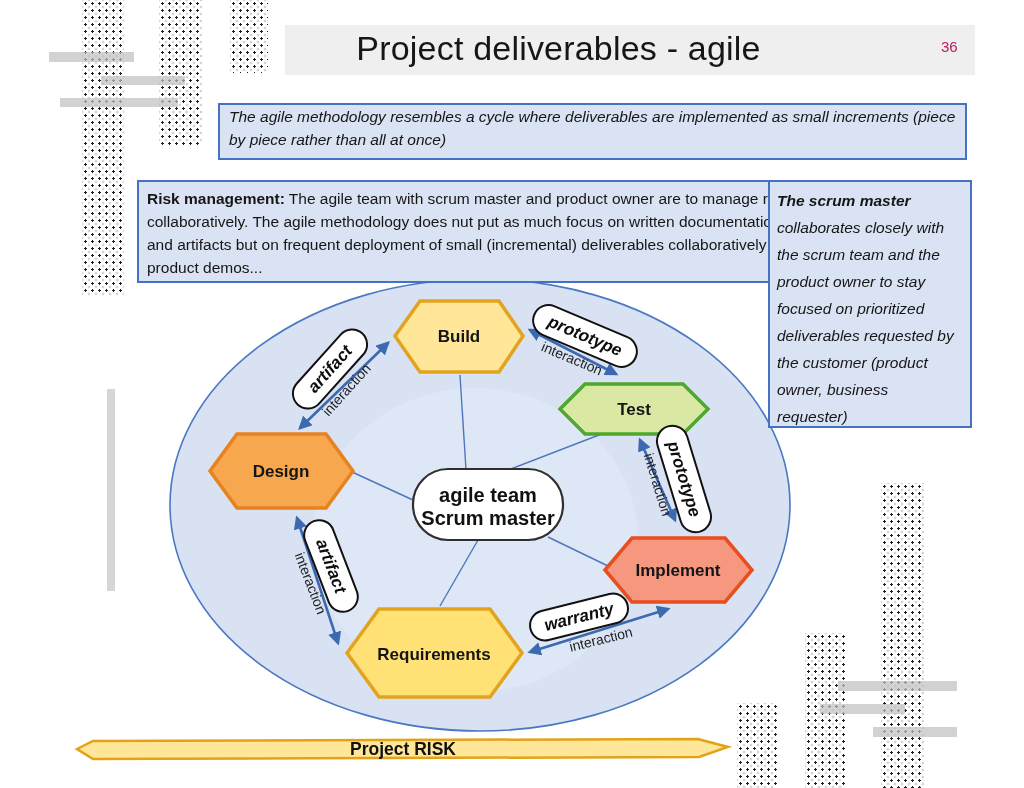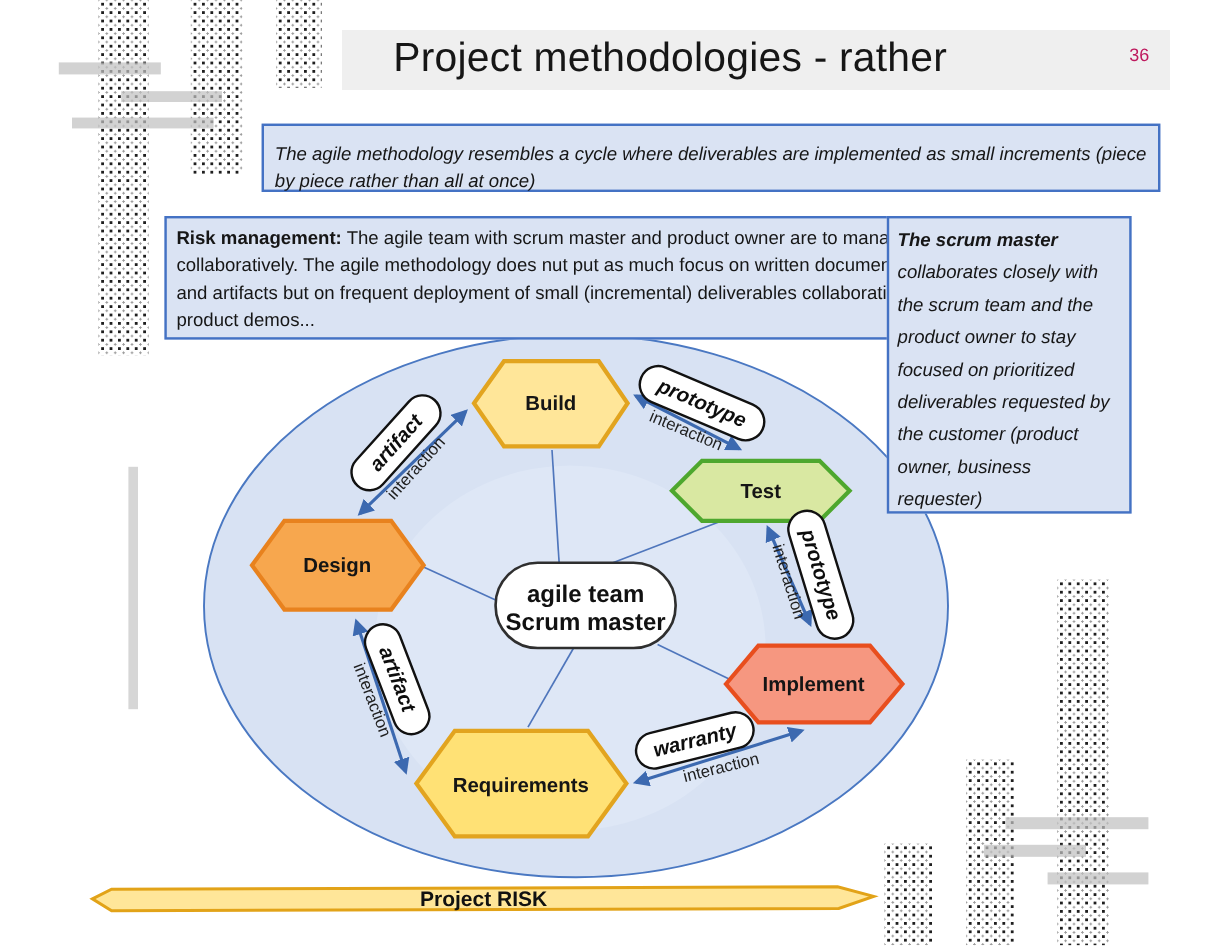--- a/index.html
+++ b/index.html
@@ -16,23 +16,23 @@
   .vbar{position:absolute;z-index:2;background:#d6d6d6;}
   
   .title-band{position:absolute;left:285px;top:25px;width:690px;height:50px;background:#efefef;z-index:3;}
   .title-text{position:absolute;left:286px;top:29px;width:545px;text-align:center;
               font-size:34px;font-weight:500;color:#161616;z-index:4;letter-spacing:0.2px;}
   .page-num{position:absolute;left:941px;top:38px;font-size:15px;color:#be185d;z-index:4;}
   
   .note{position:absolute;background:#dae3f3;border:2px solid #4472c4;box-sizing:border-box;
         z-index:5;color:#161616;}
   .note-intro{left:218px;top:103px;width:749px;height:57px;font-style:italic;
-              font-size:15.5px;line-height:23px;padding:12px 9px;}
+              font-size:15.5px;line-height:23px;padding:0 9px;}
   .note-risk{left:137px;top:180px;width:680px;height:103px;font-size:15.5px;line-height:23px;padding:5px 8px;}
-  .note-scrum{left:739px;top:180px;width:204px;height:248px;border-width:2.5px;font-style:italic;
+  .note-scrum{left:768px;top:180px;width:204px;height:248px;border-width:2.5px;font-style:italic;
               font-size:15.5px;line-height:27px;padding:5px 7px;}
   .b{font-weight:bold;}
   
   svg.diagram{position:absolute;left:0;top:0;z-index:3;}
   .hexlabel{font-family:"Liberation Sans",sans-serif;font-size:17px;font-weight:bold;fill:#151515;}
   .centerlabel{font-family:"Liberation Sans",sans-serif;font-size:20px;font-weight:bold;fill:#111;}
   .pilltext{font-family:"Liberation Sans",sans-serif;font-size:17px;font-weight:bold;font-style:italic;fill:#0d0d0d;}
   .inter{font-family:"Liberation Sans",sans-serif;font-size:14px;fill:#1f1f1f;}
   .riskbartext{font-family:"Liberation Sans",sans-serif;font-size:17.5px;font-weight:bold;fill:#111;}
   .thin{stroke:#4f76bc;stroke-width:1.4;fill:none;}
@@ -52,21 +52,21 @@
 
   <div class="gbar" style="left:49px;top:52px;width:85px;height:10px"></div>
   <div class="gbar" style="left:101px;top:76px;width:84px;height:9px"></div>
   <div class="gbar" style="left:60px;top:98px;width:118px;height:9px"></div>
   <div class="vbar" style="left:107px;top:389px;width:8px;height:202px"></div>
   <div class="gbar" style="left:838px;top:681px;width:119px;height:10px"></div>
   <div class="gbar" style="left:820px;top:704px;width:85px;height:10px"></div>
   <div class="gbar" style="left:873px;top:727px;width:84px;height:10px"></div>
 
   <div class="title-band"></div>
-  <div class="title-text">Project methodologies - rather</div>
+  <div class="title-text">Project deliverables - agile</div>
   <div class="page-num">36</div>
 
   <svg class="diagram" width="1024" height="788" viewBox="0 0 1024 788">
     <defs>
       <marker id="ah" viewBox="0 0 10 10" refX="8" refY="5" markerWidth="5.2" markerHeight="5.2" orient="auto-start-reverse">
         <path d="M0,0 L10,5 L0,10 z" fill="#3c69b0"></path>
       </marker>
     </defs>
 
     <ellipse cx="480" cy="505" rx="310" ry="226" fill="#d8e2f3" stroke="#4a78c2" stroke-width="1.6"></ellipse>

